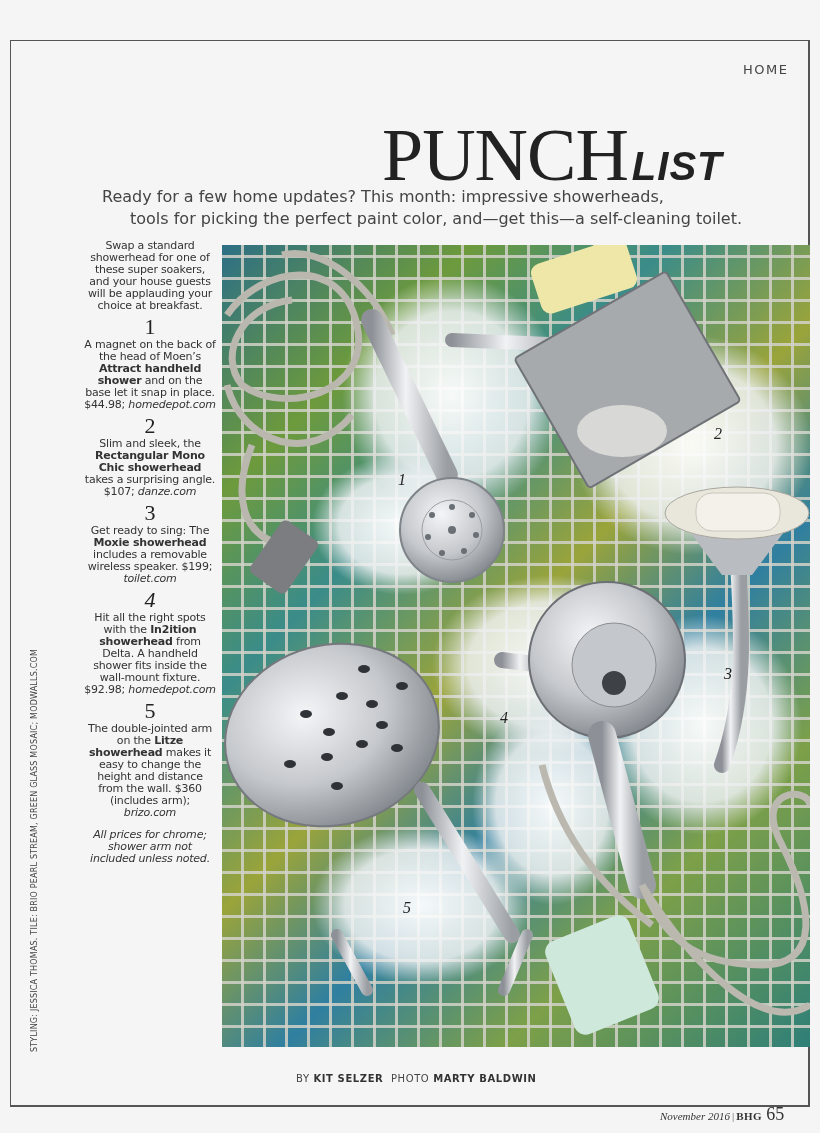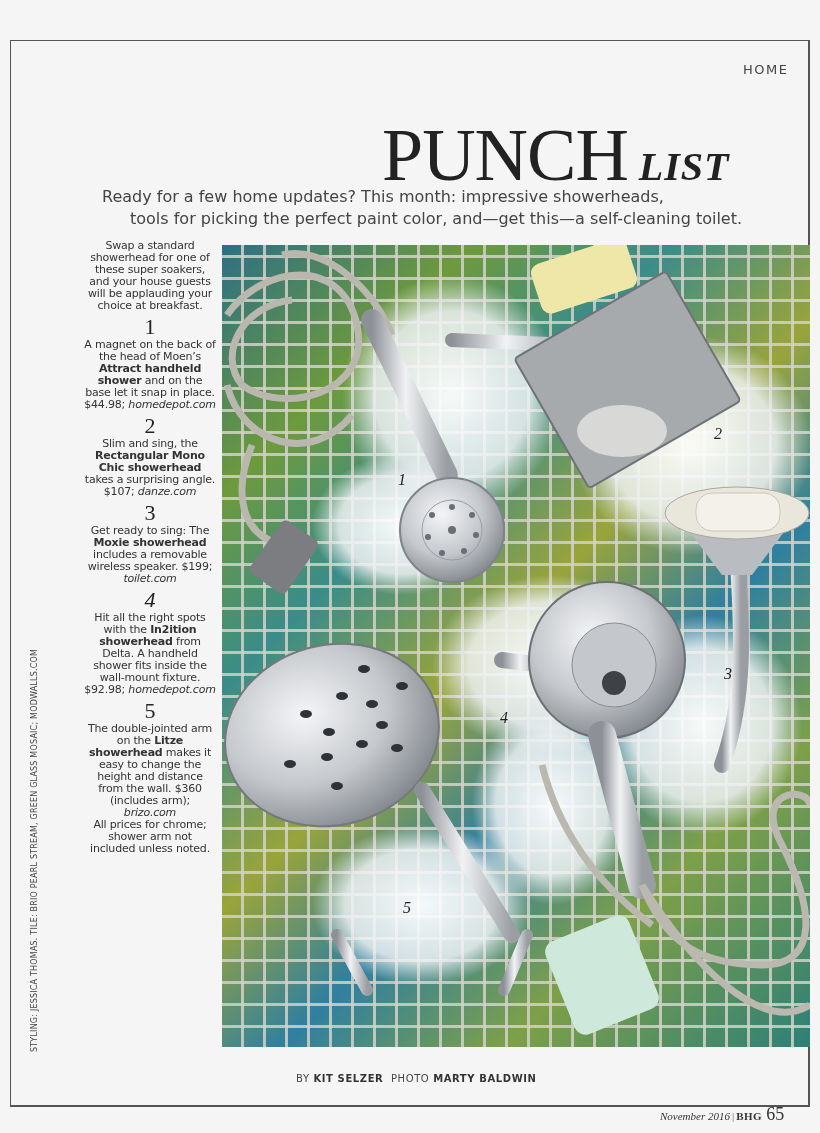--- a/index.html
+++ b/index.html
@@ -19,23 +19,23 @@
 
     .title {
       position: absolute; left: 382px; top: 115px; height: 80px; white-space: nowrap;
       color: #222;
     }
     .title .punch {
       font-family: "Liberation Serif", "DejaVu Serif", serif;
       font-size: 74px; letter-spacing: -1px; font-weight: normal; line-height: 80px;
     }
     .title .list {
-      font-family: Liberation Serif, serif;
+      font-family: Liberation Sans, sans-serif;
       font-size: 40px; font-style: italic; font-weight: bold; letter-spacing: 1px;
-      margin-left: 11px;
+      margin-left: 4px;
     }
 
     .deck {
       position: absolute; left: 102px; top: 186px; width: 680px;
       font-family: "DejaVu Sans", sans-serif; font-size: 16px; line-height: 22px; color: #444;
       font-weight: normal;
     }
     .deck .l2 { display: block; padding-left: 28px; }
 
     .sidebar {
@@ -48,21 +48,21 @@
       margin-bottom: 4px;
     }
     .sidebar p { font-size: 11px; line-height: 12px; color: #333; letter-spacing: -0.2px; }
     .sidebar .num {
       font-family: "Liberation Serif", "DejaVu Serif", serif; font-size: 22px;
       line-height: 20px; margin: 5px 0 2px; color: #222;
     }
     .sidebar .num.italic { font-style: italic; }
     .sidebar b { font-weight: bold; }
     .sidebar i { font-style: italic; }
-    .sidebar .note { }
+    .sidebar .note { font-style: italic; margin-top: 10px; }
 
     .credit-vertical {
       position: absolute; left: 30px; top: 1052px; transform-origin: 0 0;
       transform: rotate(-90deg); white-space: nowrap;
       font-family: "DejaVu Sans", sans-serif; font-size: 8px; letter-spacing: 0.2px; color: #444;
     }
 
     .photo {
       position: absolute; left: 222px; top: 245px; width: 588px; height: 802px;
       overflow: hidden; background: #4b7d74;
@@ -109,21 +109,21 @@
   <span class="l2">tools for picking the perfect paint color, and—get this—a self-cleaning toilet.</span>
 </div>
 
 <div class="sidebar">
   <p>Swap a standard showerhead for one of these super soakers, and your house guests will be applauding your choice at breakfast.</p>
 
   <div class="num">1</div>
   <p><span>A magnet on the back of the head of Moen’s </span><b>Attract handheld shower</b><span> and on the base let it snap in place. $44.98; </span><i>homedepot.com</i></p>
 
   <div class="num">2</div>
-  <p><span>Slim and sing, the </span><b>Rectangular Mono Chic showerhead</b><span> takes a surprising angle. $107; </span><i>danze.com</i></p>
+  <p><span>Slim and sleek, the </span><b>Rectangular Mono Chic showerhead</b><span> takes a surprising angle. $107; </span><i>danze.com</i></p>
 
   <div class="num">3</div>
   <p><span>Get ready to sing: The </span><b>Moxie showerhead</b><span> includes a removable wireless speaker. $199; </span><i>toilet.com</i></p>
 
   <div class="num italic">4</div>
   <p><span>Hit all the right spots with the </span><b>In2ition showerhead</b><span> from Delta. A handheld shower fits inside the wall-mount fixture. $92.98; </span><i>homedepot.com</i></p>
 
   <div class="num">5</div>
   <p><span>The double-jointed arm on the </span><b>Litze showerhead</b><span> makes it easy to change the height and distance from the wall. $360 (includes arm); </span><i>brizo.com</i></p>
 

